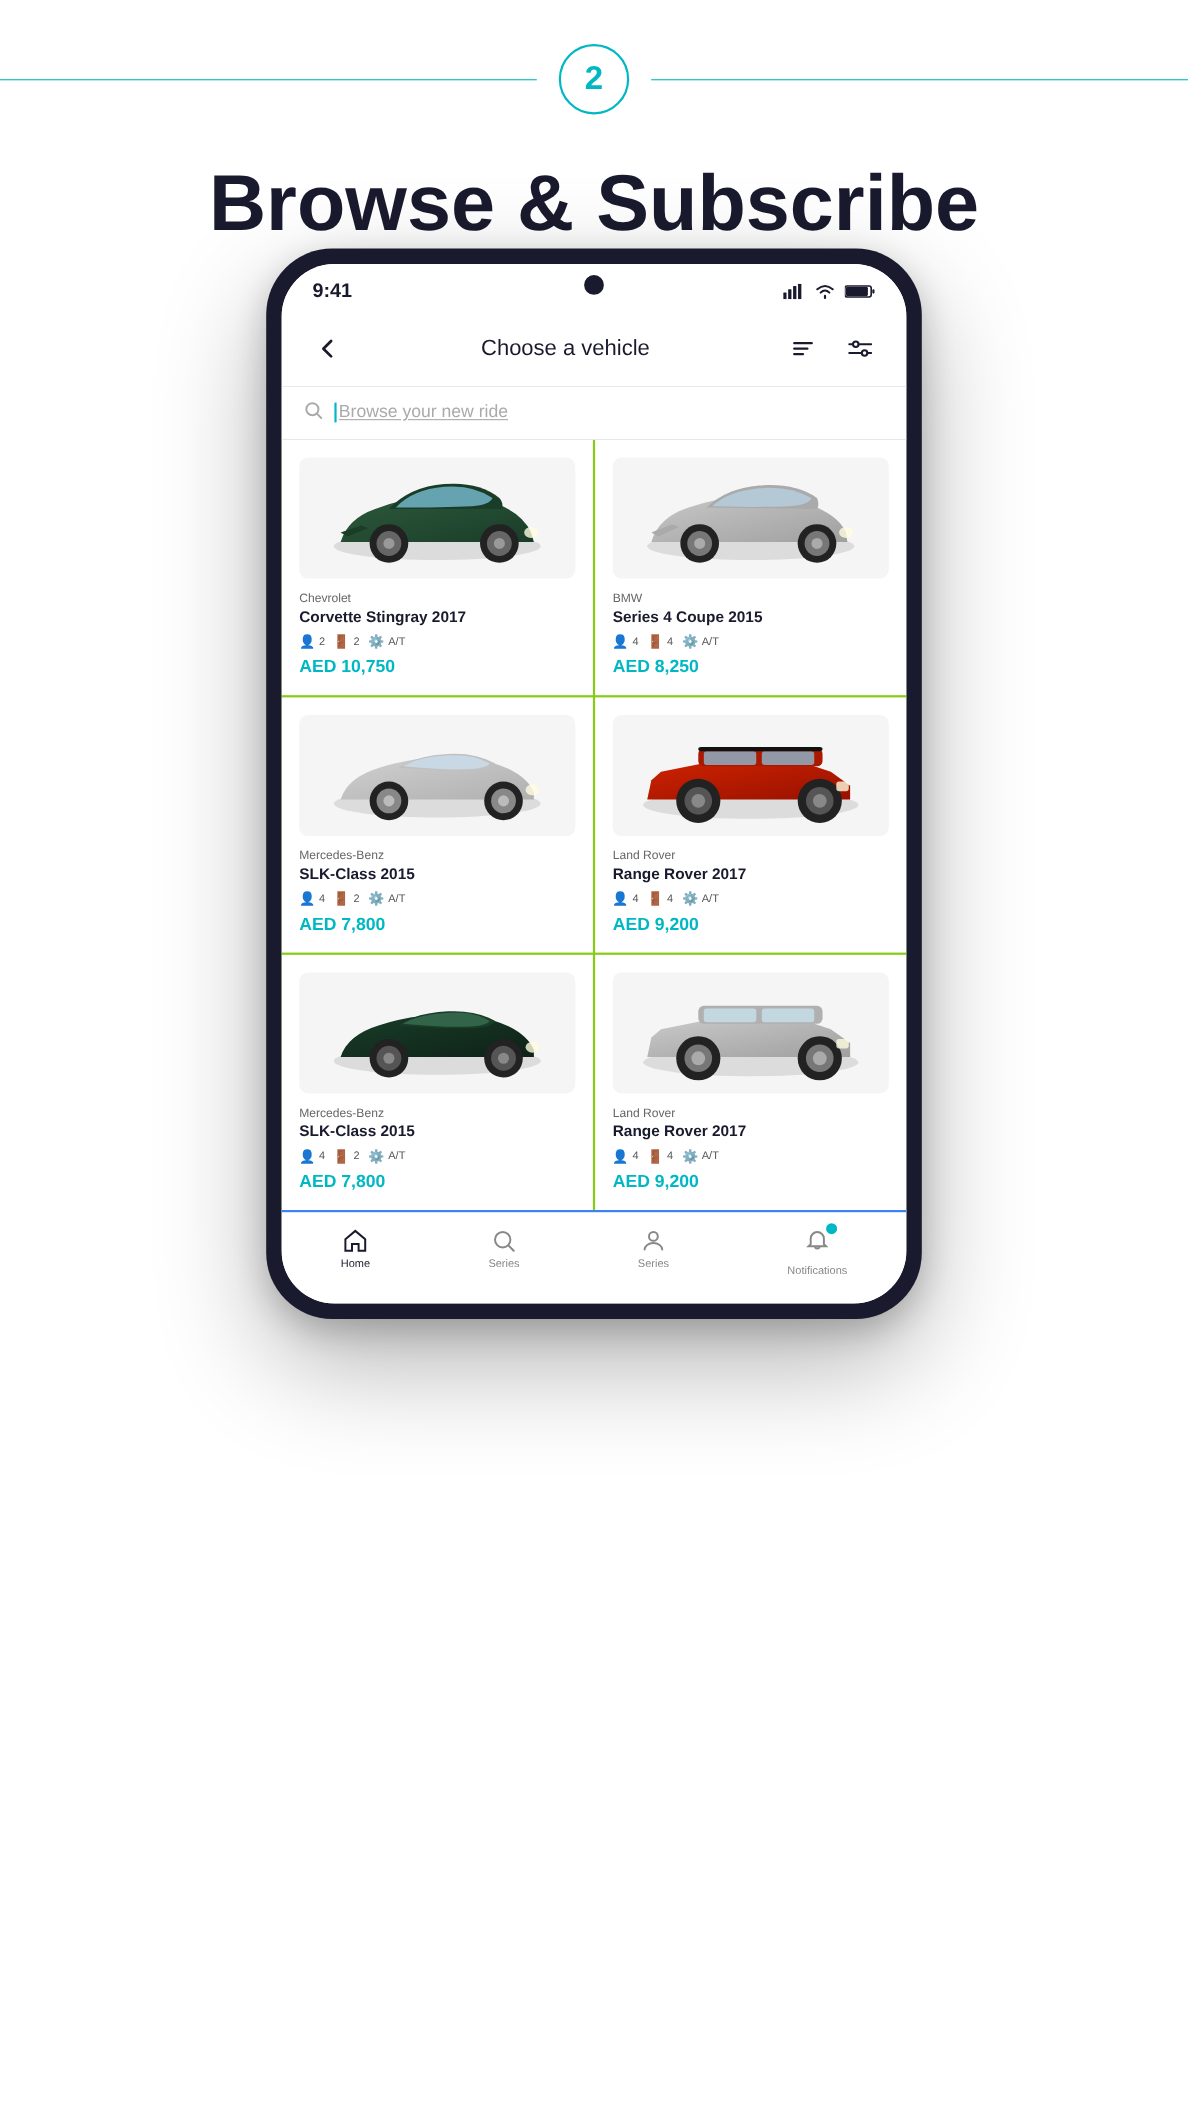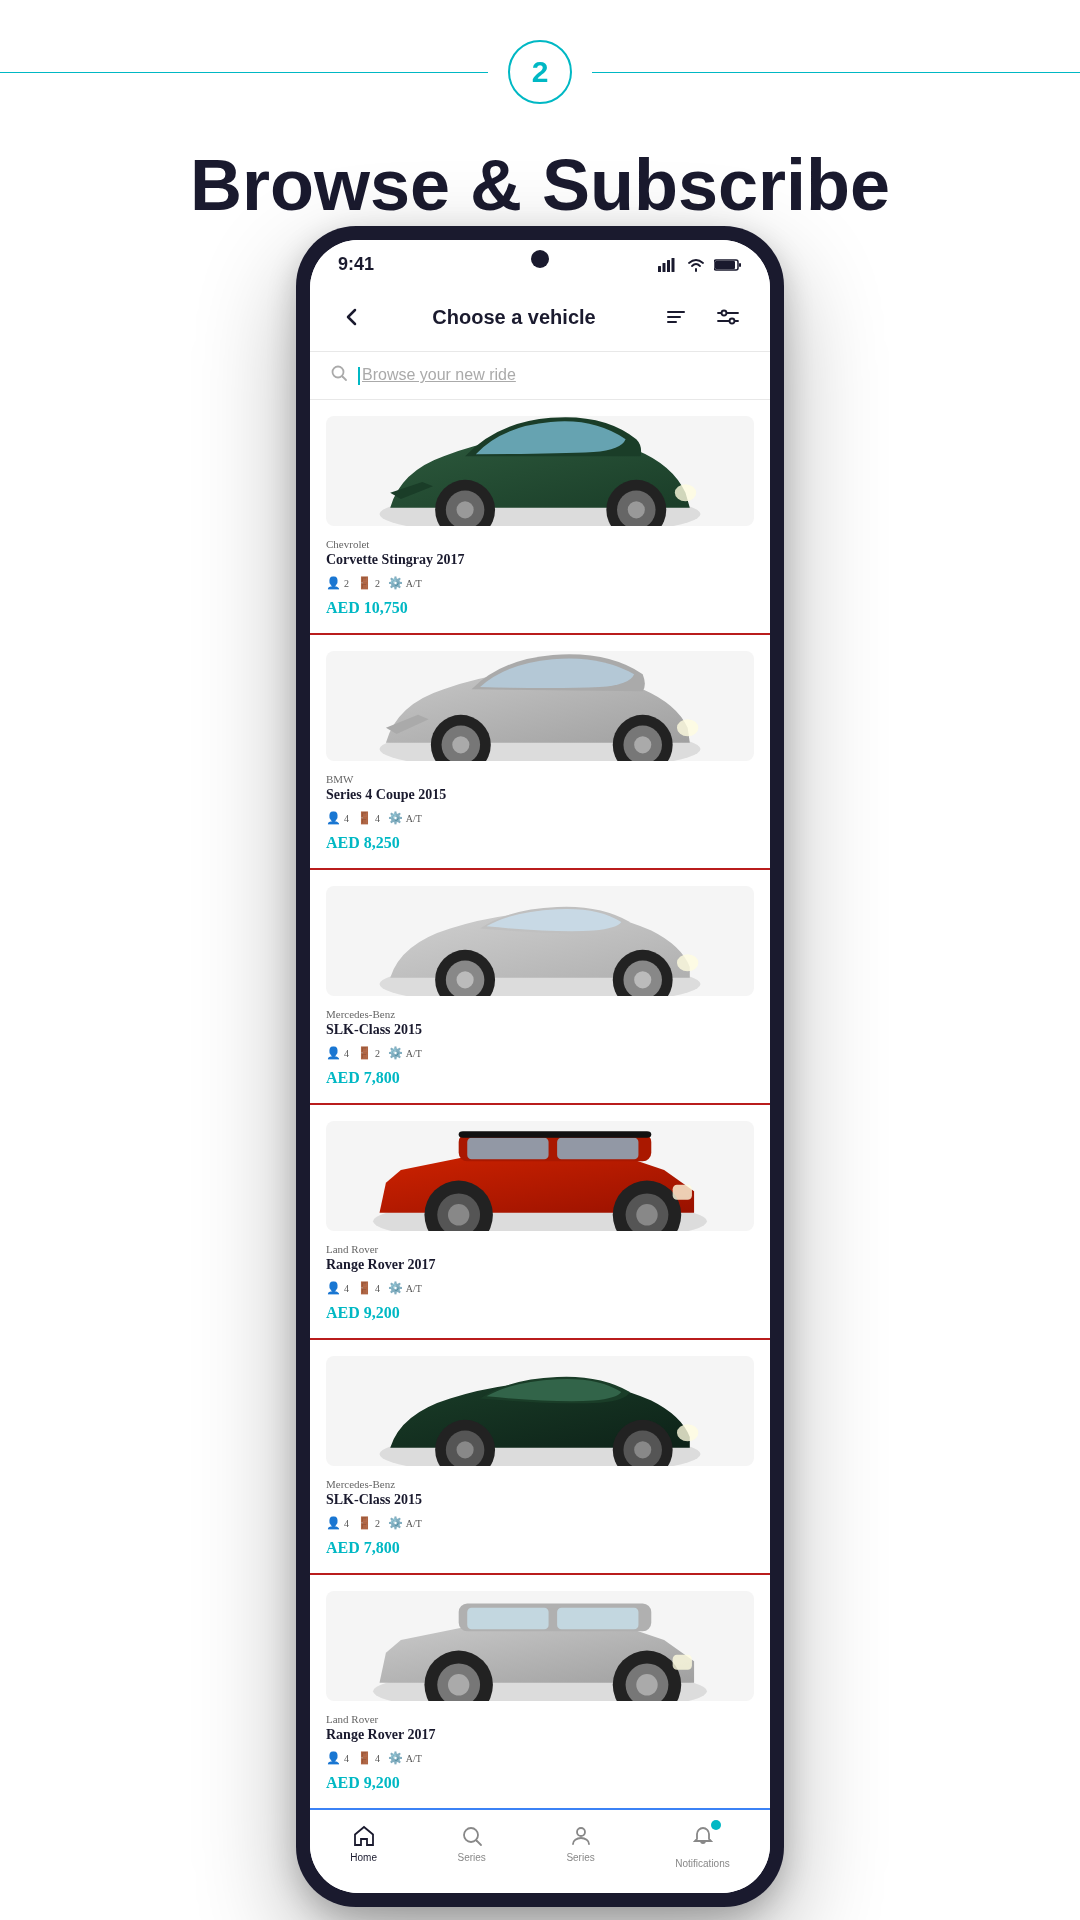--- a/index.html
+++ b/index.html
@@ -58,21 +58,21 @@
     
     .main-title {
       font-size: 72px;
       font-weight: 800;
       color: #1a1a2e;
       text-align: center;
     }
 
     
     .phone-outer {
-      width: 488px;
+      width: 596px;
       background: #1a1a2e;
       border-radius: 60px;
       padding: 14px;
       box-shadow: 0 40px 100px rgba(0,0,0,0.3), 0 10px 30px rgba(0,0,0,0.2);
       position: relative;
     }
 
     .phone-inner {
       background: white;
       border-radius: 48px;
@@ -114,21 +114,21 @@
     .app-header {
       background: white;
       padding: 16px 24px;
       display: flex;
       align-items: center;
       justify-content: space-between;
       border-bottom: 1px solid #e8e8e8;
     }
     .header-title {
       font-size: 20px;
-      font-weight: 700;
+      font-weight: 400;
       color: #1a1a2e;
     }
     .header-icons {
       display: flex;
       gap: 16px;
     }
     .icon-btn {
       width: 36px;
       height: 36px;
       display: flex;
@@ -162,25 +162,24 @@
       width: 2px;
       height: 18px;
       background: #00b8c4;
       vertical-align: middle;
       margin-right: 2px;
     }
 
     
     .vehicle-grid {
       display: grid;
-      grid-template-columns: 1fr;
+      grid-template-columns: 1fr 1fr;
       gap: 2px;
-      background: #b91c1c;
+      background: #84cc16;
       overflow-y: auto;
-      font-family: Liberation Serif, serif;
     }
 
     .vehicle-card {
       background: white;
       padding: 16px;
       cursor: pointer;
     }
 
     .car-image-area {
       background: #f5f5f5;

